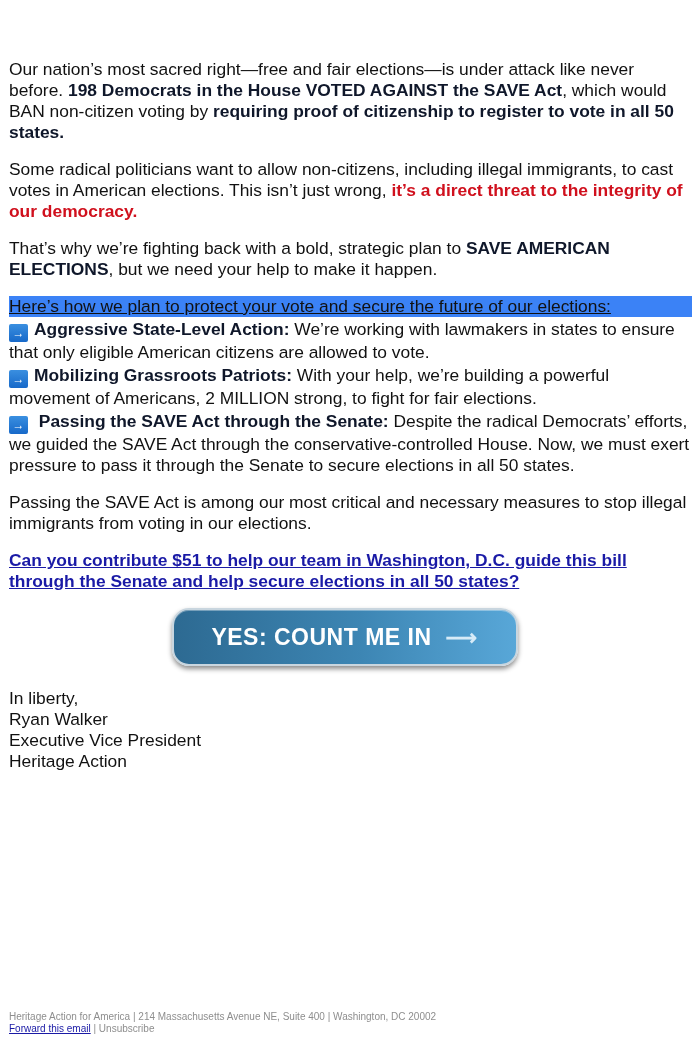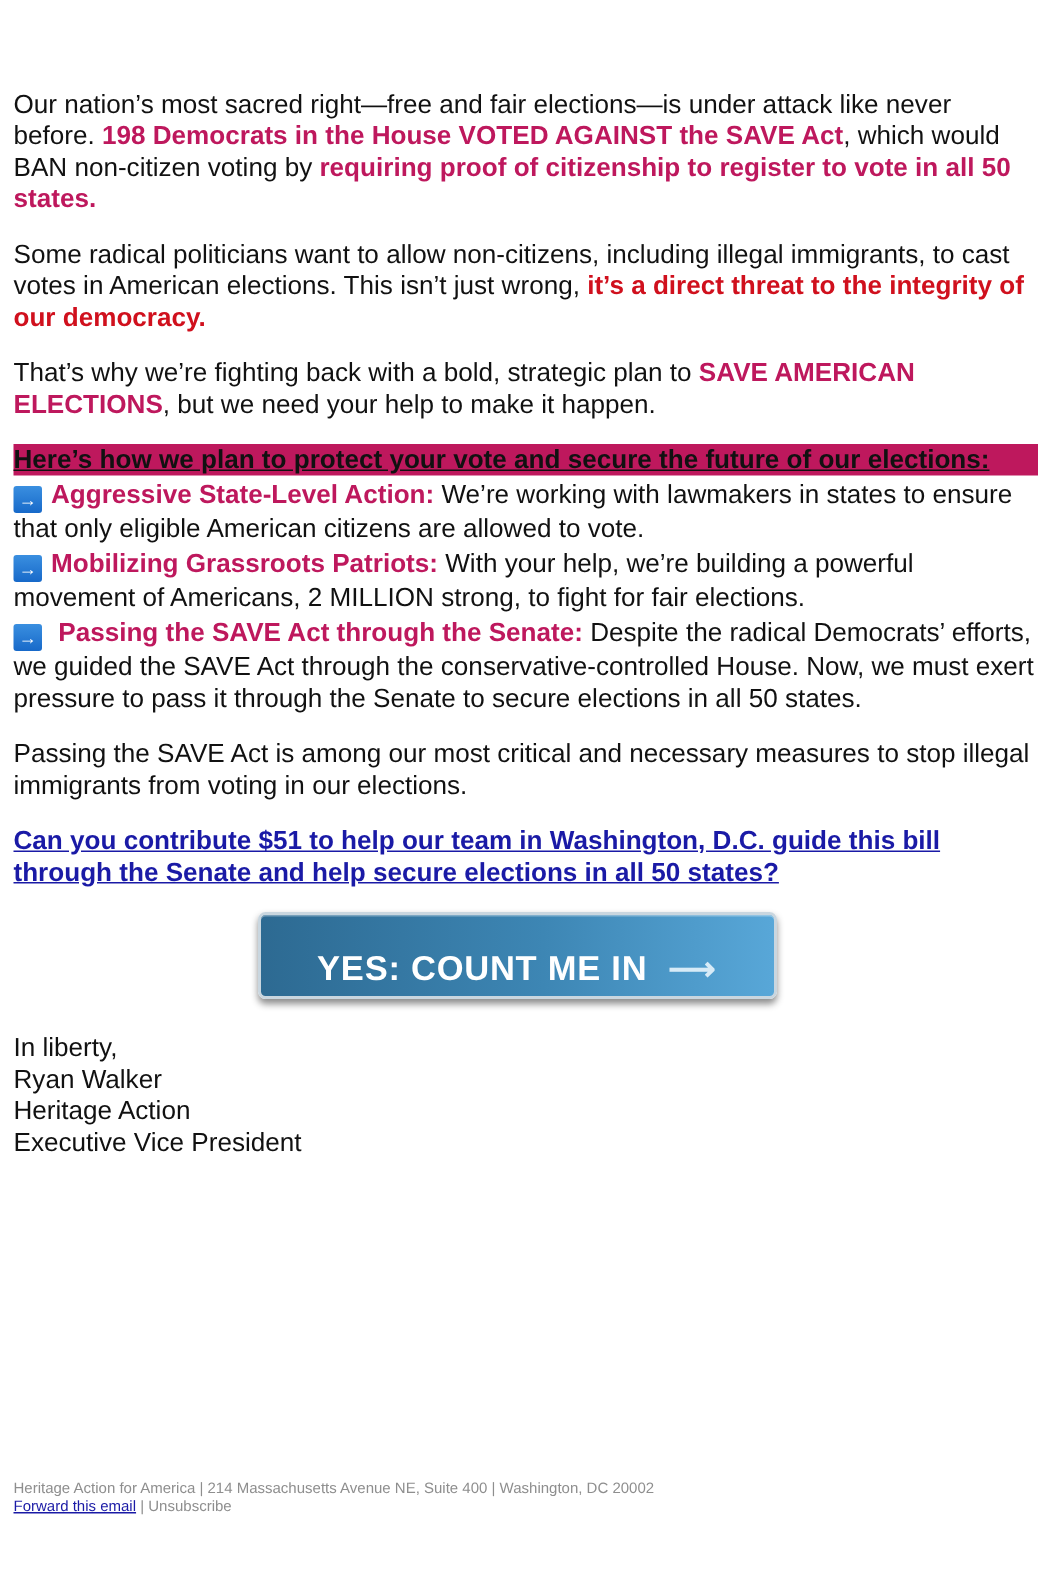--- a/index.html
+++ b/index.html
@@ -17,25 +17,25 @@
     .email {
       position: relative;
       padding: 59px 8px 0 9px;
       font-size: 17.4px;
       line-height: 21px;
     }
     p {
       margin: 0 0 16px 0;
     }
     .salutation { margin-bottom: 16px; }
-    b { font-weight: bold; color: #be185d; }
+    b { font-weight: bold; color: #0f172a; }
     .red { color: #d0101d; font-weight: bold; }
     .highlight {
-      background: #be185d;
-      font-weight: bold;
+      background: #3b82f6;
+      font-weight: normal;
       text-decoration: underline;
       color: #111;
     }
     .plan-block { margin: 0 0 16px 0; }
     .plan-heading { display: block; margin-bottom: 2px; }
     .plan-item { margin: 0 0 2px 0; }
     .arrow-box {
       display: inline-block;
       width: 19px;
       height: 18px;
@@ -56,44 +56,44 @@
       margin-top: 48px;
     }
     .btn-wrap {
       text-align: center;
       margin: 16px 0 22px 0;
     }
     .cta-button {
       display: inline-block;
       width: 342px;
       height: 54px;
-      border-radius: 5px;
+      border-radius: 17px;
       background: linear-gradient(to right, #2d6a92 0%, #3d86b4 55%, #58a7d8 100%);
       border: 2px solid #c9d6df;
       box-shadow: 0 3px 5px rgba(0,0,0,0.45), inset 0 1px 0 rgba(255,255,255,0.35);
       color: #ffffff;
       font-weight: bold;
       font-size: 23px;
-      line-height: 70px;
+      line-height: 54px;
       letter-spacing: 0.5px;
       text-decoration: none;
       margin-left: -12px;
     }
     .cta-button .btn-arrow {
       display: inline-block;
       margin-left: 14px;
       color: #d7ebf7;
       font-size: 22px;
     }
     .signoff { margin-bottom: 16px; }
     .sig-line { display: block; }
     .footer {
       position: absolute;
       left: 9px;
-      top: 987px;
+      top: 1011px;
       font-size: 10px;
       line-height: 12px;
       color: #8e8e8e;
     }
     .footer a.fwd { color: #1a1aa6; text-decoration: underline; }
     .footer .unsub { color: #8e8e8e; }
   </style>
 </head>
 <body>
 
@@ -122,21 +122,21 @@
   <p><a class="cta-link" href="#">Can you contribute $51 to help our team in Washington, D.C. guide this bill through the Senate and help secure elections in all 50 states?</a></p>
 
   <div class="btn-wrap">
     <a class="cta-button" href="#"><span>YES: COUNT ME IN</span><span class="btn-arrow">⟶</span></a>
   </div>
 
 
   <p class="signoff">
     <span class="sig-line">In liberty,</span>
     <span class="sig-line">Ryan Walker</span>
+    <span class="sig-line">Executive Vice President</span>
     <span class="sig-line">Heritage Action</span>
-    <span class="sig-line">Executive Vice President</span>
   </p>
 </div>
 
 <div class="footer">
   <div>Heritage Action for America | 214 Massachusetts Avenue NE, Suite 400 | Washington, DC 20002</div>
   <div><a class="fwd" href="#">Forward this email</a><span class="unsub"> | </span><a class="unsub" href="#" style="text-decoration:none;">Unsubscribe</a></div>
 </div>
 
 </body></html>

